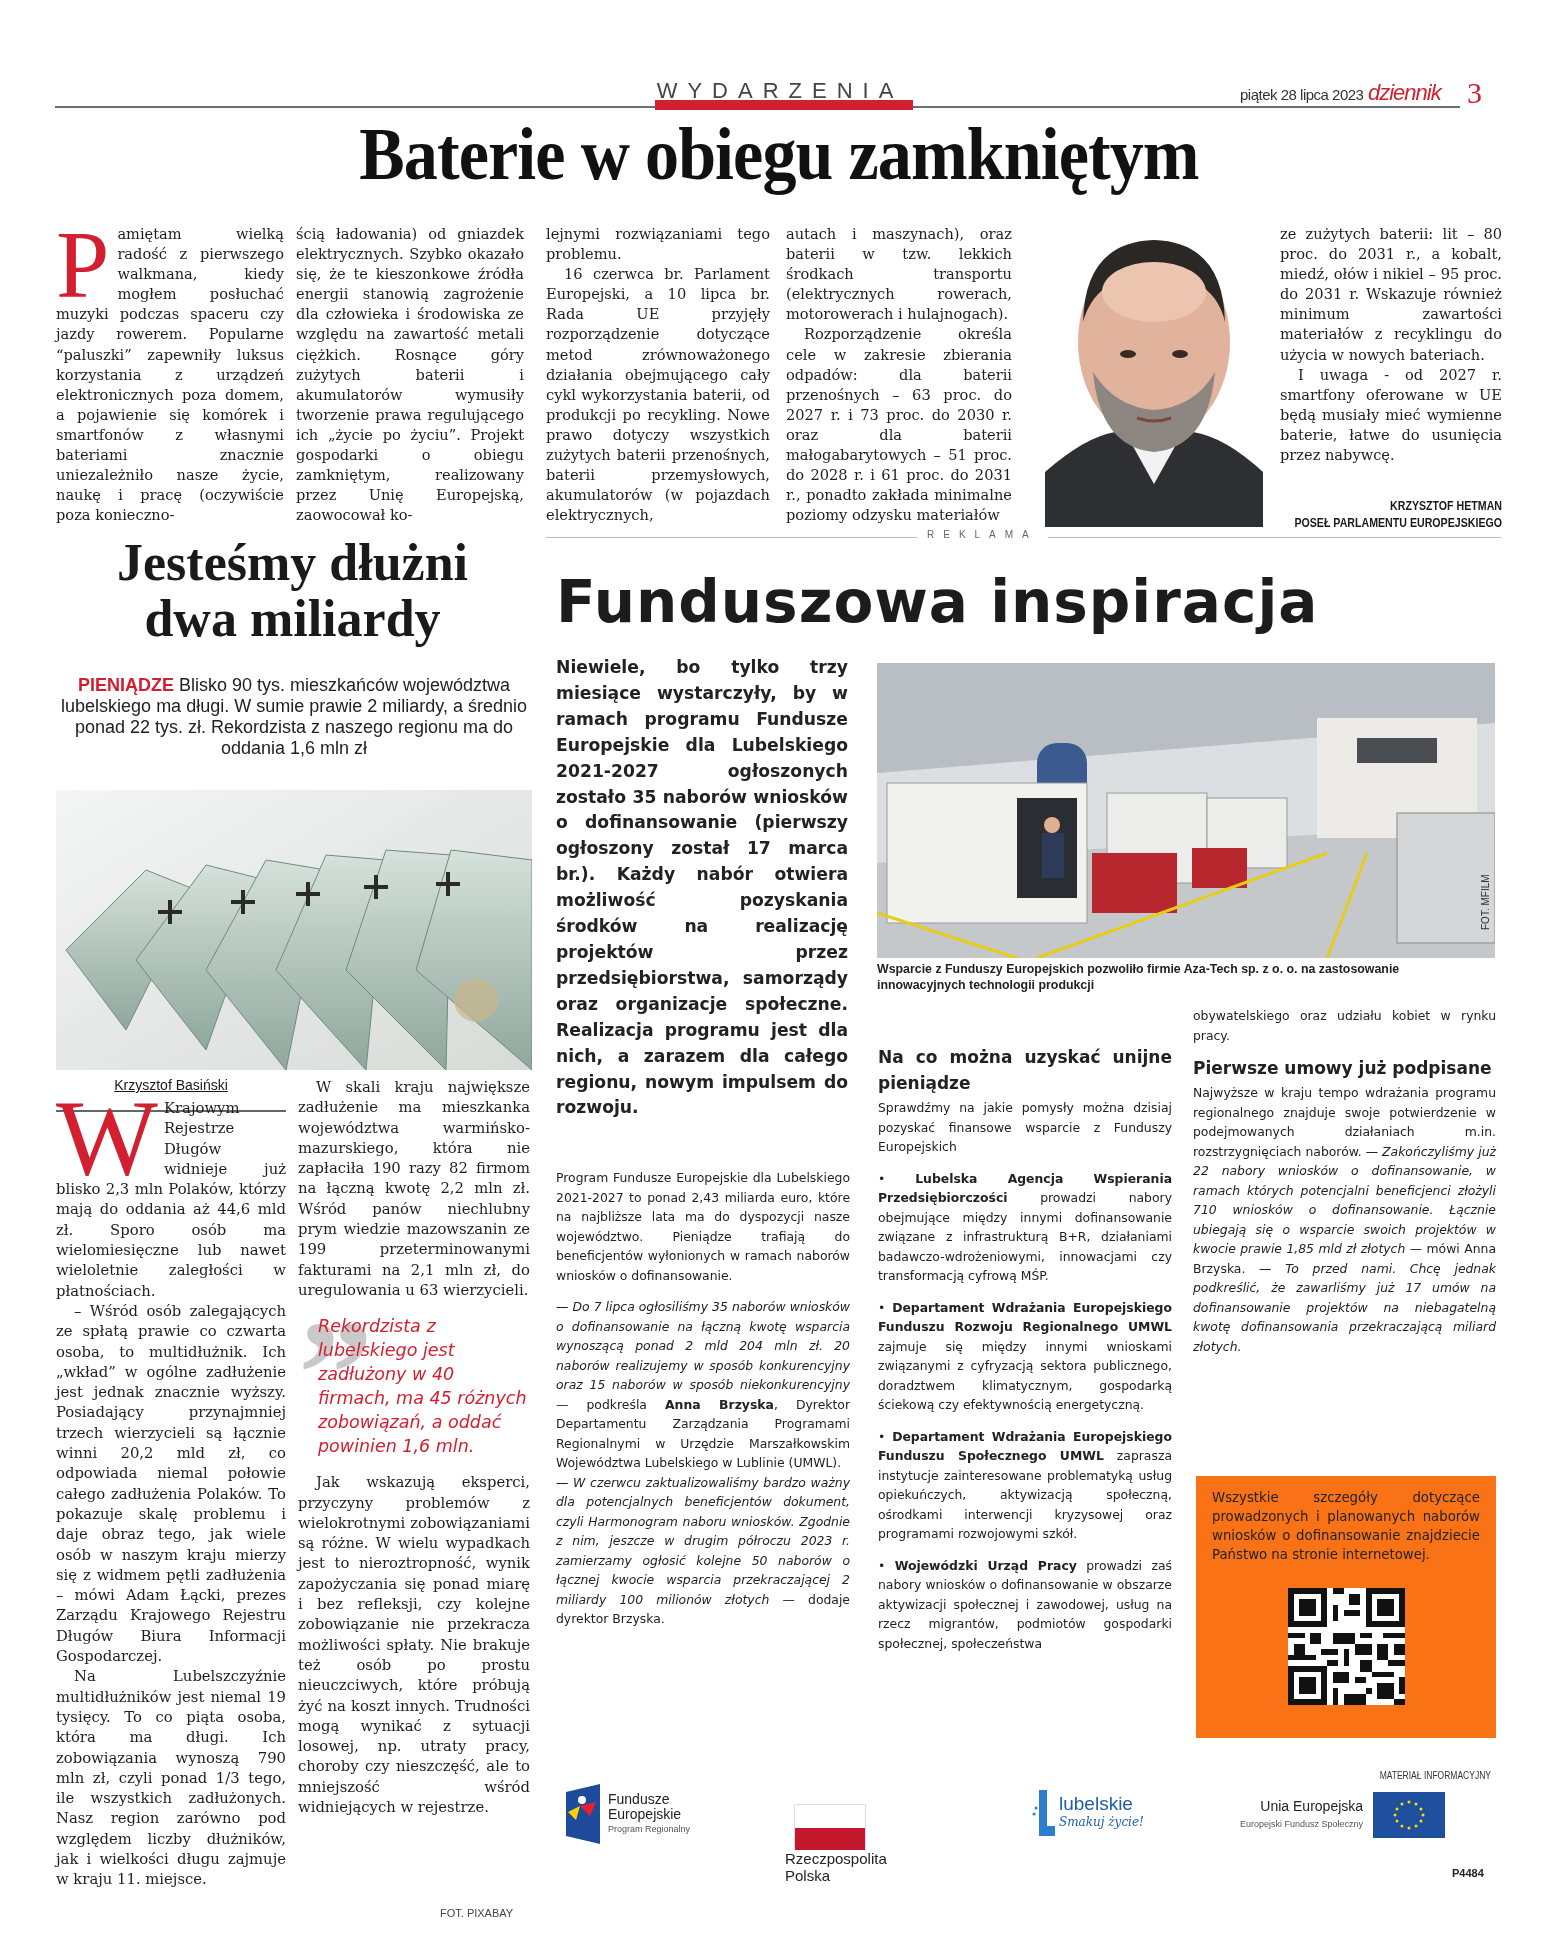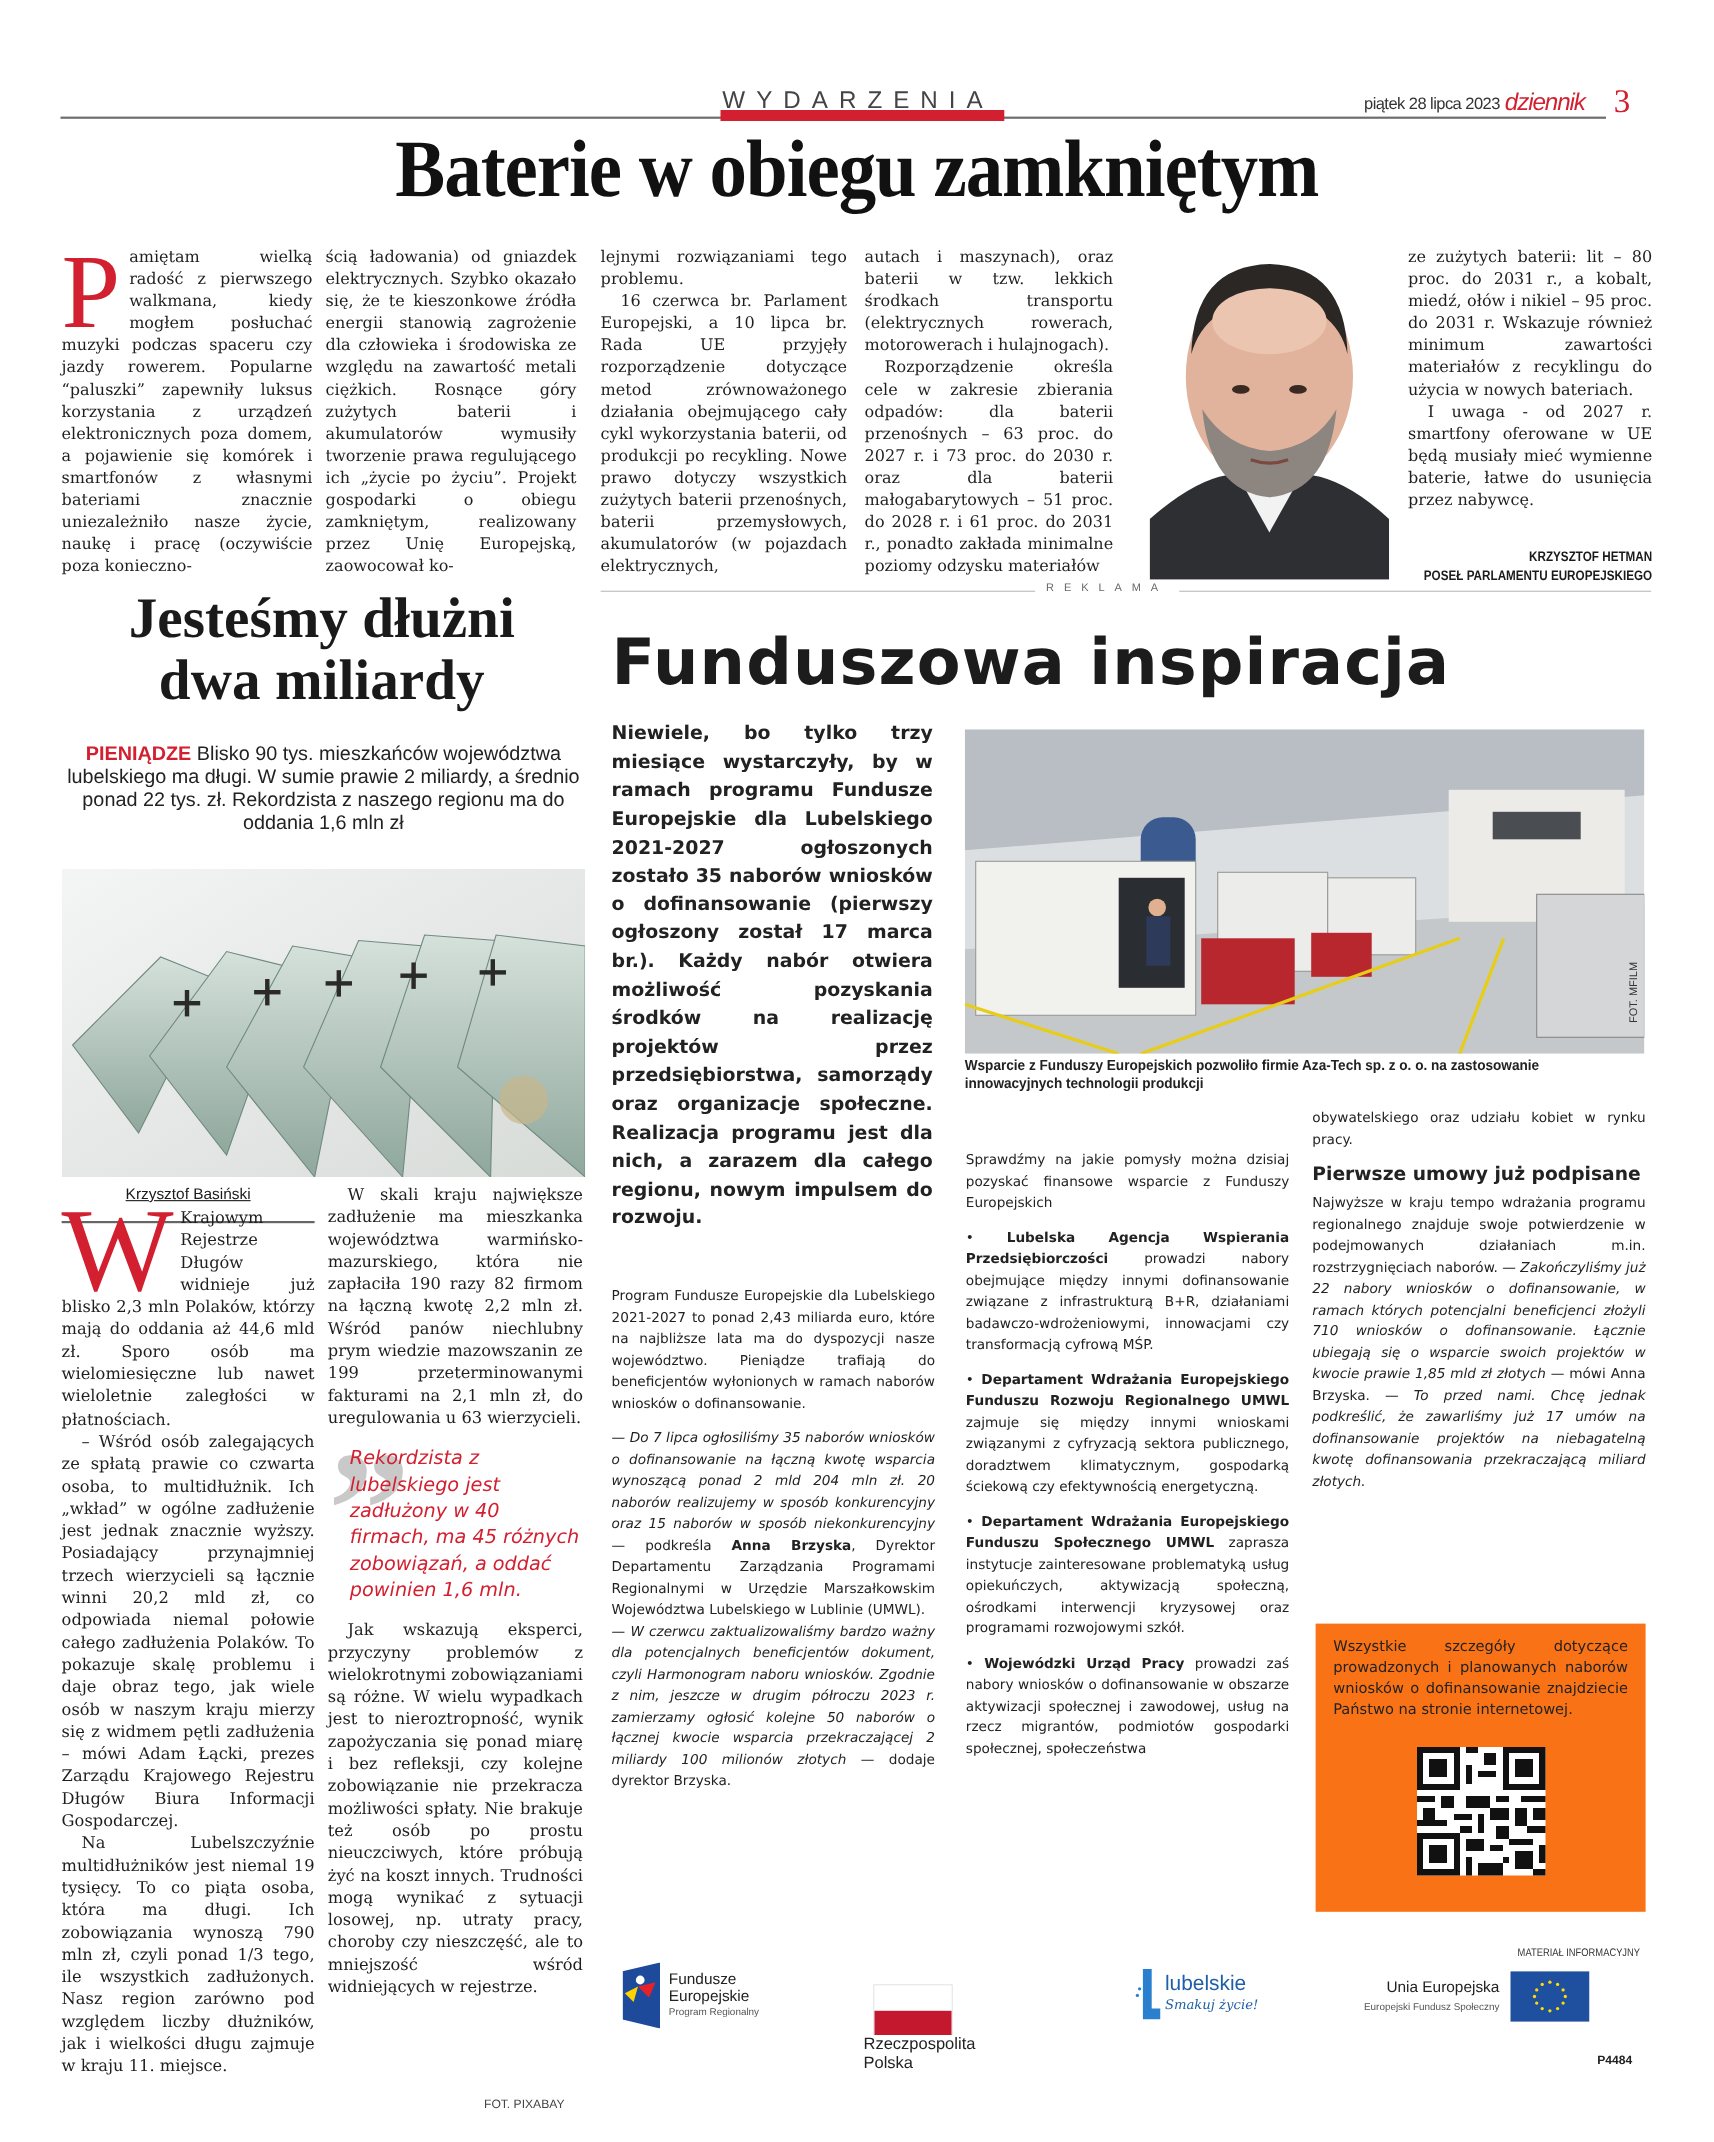--- a/index.html
+++ b/index.html
@@ -42,21 +42,21 @@
   .col-b1 { left: 56px; top: 1098px; width: 230px; font-size: 14.8px; line-height: 20.3px; }
   .col-b2 { left: 298px; top: 1077px; width: 232px; font-size: 14.8px; line-height: 20.3px; }
   .dropcap-w { float: left; font-family: "Liberation Serif", serif; color: #d22030; font-size: 108px; line-height: 80px; margin: 0 6px 0 0; }
   .pullquote { position: relative; margin: 14px 0 14px 0; padding-left: 20px; font-family: "DejaVu Sans", sans-serif; font-style: italic; color: #d22030; font-size: 17.5px; line-height: 24px; text-align: left; }
   .pullquote .qmark { position: absolute; left: 0; top: -6px; font-family: "Liberation Serif", serif; font-size: 150px; line-height: 130px; color: #c9c9c9; font-style: normal; font-weight: bold; z-index: 0; }
   .pullquote span.qt { position: relative; z-index: 1; }
   .photo-credit-b { left: 440px; top: 1907px; font-family: "Liberation Sans", sans-serif; font-size: 11px; color: #444; }
 
   
   .reklama-line { left: 546px; top: 537px; width: 955px; height: 1px; background: #bbb; }
-  .reklama { left: 941px; top: 529px; background: #fff; padding: 0 10px; font-family: "Liberation Sans", sans-serif; font-size: 10px; letter-spacing: 9px; color: #666; }
+  .reklama { left: 917px; top: 529px; background: #fff; padding: 0 10px; font-family: "Liberation Sans", sans-serif; font-size: 10px; letter-spacing: 9px; color: #666; }
   .ad-title { left: 556px; top: 568px; font-family: "DejaVu Sans", sans-serif; font-size: 58px; font-weight: bold; letter-spacing: 1px; color: #1c1c1c; }
   .ad-lead { left: 556px; top: 655px; width: 292px; font-family: "DejaVu Sans", sans-serif; font-weight: bold; font-size: 17.2px; line-height: 25.9px; text-align: justify; color: #222; }
   .ad-body { font-family: "DejaVu Sans", sans-serif; font-size: 12.4px; line-height: 19.5px; text-align: justify; color: #222; }
   .ad-body p { margin-bottom: 12px; }
   .ad-body .it { font-style: italic; }
   .ad-c1 { left: 556px; top: 1168px; width: 294px; }
   .ad-photo { left: 877px; top: 663px; width: 618px; height: 295px; overflow: hidden; }
   .ad-credit { left: 1480px; top: 930px; font-family: "Liberation Sans", sans-serif; font-size: 10px; color: #333; transform: rotate(-90deg); transform-origin: left top; white-space: nowrap; }
   .ad-caption { left: 877px; top: 961px; width: 620px; font-family: "Liberation Sans", sans-serif; font-weight: bold; font-size: 13.3px; line-height: 16px; color: #222; transform: scaleX(0.93); transform-origin: left; }
   .ad-c2 { left: 878px; top: 1044px; width: 294px; }
@@ -214,20 +214,21 @@
     <path d="M160 295 L450 190" stroke="#e6cd1c" stroke-width="3"></path>
     <path d="M450 295 L490 190" stroke="#e6cd1c" stroke-width="3"></path>
     <circle cx="175" cy="162" r="8" fill="#e0b090"></circle>
     <rect x="165" y="170" width="22" height="45" fill="#2e3a5a"></rect>
   </svg>
 </div>
 <div class="abs ad-credit">FOT. MFILM</div>
 <div class="abs ad-caption">Wsparcie z Funduszy Europejskich pozwoliło firmie Aza-Tech sp. z o. o. na zastosowanie innowacyjnych technologii produkcji</div>
 
 <div class="abs ad-body ad-c2">
+  <div class="ad-h">Na co można uzyskać unijne pieniądze</div>
   <p>Sprawdźmy na jakie pomysły można dzisiaj pozyskać finansowe wsparcie z Funduszy Europejskich</p>
   <p>• <b>Lubelska Agencja Wspierania Przedsiębiorczości</b><span> prowadzi nabory obejmujące między innymi dofinansowanie związane z infrastrukturą B+R, działaniami badawczo-wdrożeniowymi, innowacjami czy transformacją cyfrową MŚP.</span></p>
   <p>• <b>Departament Wdrażania Europejskiego Funduszu Rozwoju Regionalnego UMWL</b><span> zajmuje się między innymi wnioskami związanymi z cyfryzacją sektora publicznego, doradztwem klimatycznym, gospodarką ściekową czy efektywnością energetyczną.</span></p>
   <p>• <b>Departament Wdrażania Europejskiego Funduszu Społecznego UMWL</b><span> zaprasza instytucje zainteresowane problematyką usług opiekuńczych, aktywizacją społeczną, ośrodkami interwencji kryzysowej oraz programami rozwojowymi szkół.</span></p>
   <p>• <b>Wojewódzki Urząd Pracy</b><span> prowadzi zaś nabory wniosków o dofinansowanie w obszarze aktywizacji społecznej i zawodowej, usług na rzecz migrantów, podmiotów gospodarki społecznej, społeczeństwa</span></p>
 </div>
 
 <div class="abs ad-body ad-c3">
   <p style="margin-bottom:10px">obywatelskiego oraz udziału kobiet w rynku pracy.</p>
   <div class="ad-h">Pierwsze umowy już podpisane</div>

